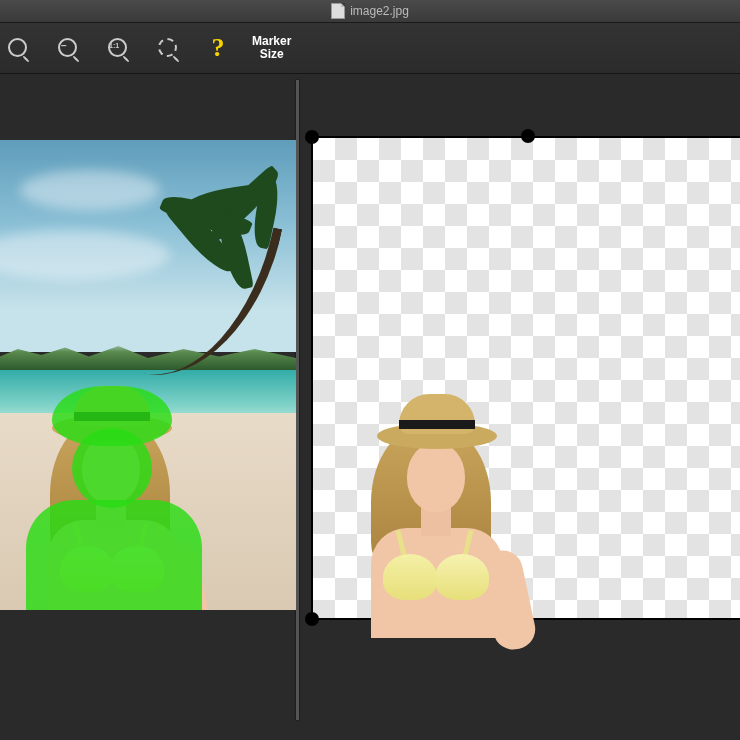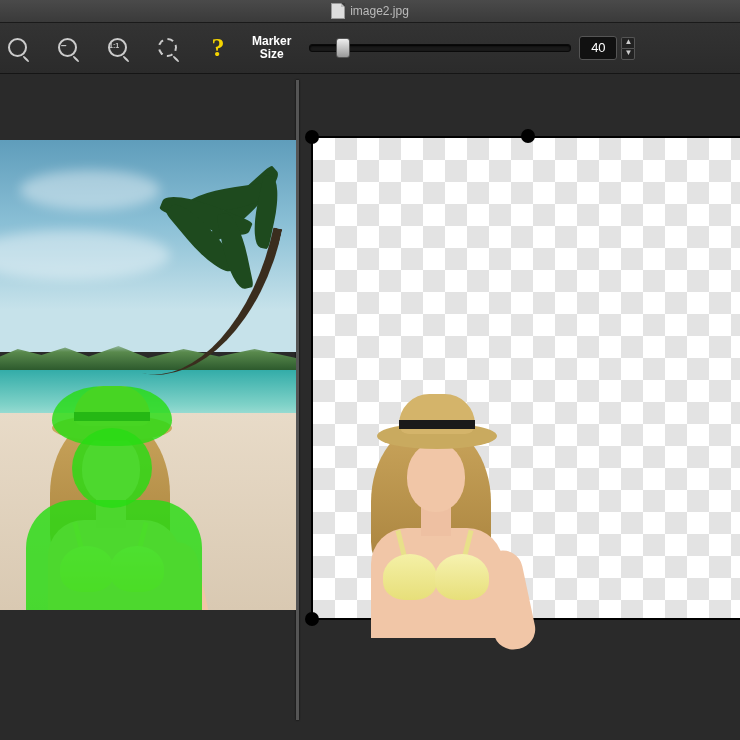--- a/index.html
+++ b/index.html
@@ -125,32 +125,20 @@
       <div class="circle"></div>
         <div class="handle"></div>
     </div>
   </div>
   <div class="tbtn">
     <span class="help">?</span>
   </div>
   <div class="mlabel">
     <div>Marker</div>
     <div>Size</div>
-  </div>
-  <div class="slider-wrap">
-    <div class="slider">
-      <div class="thumb"></div>
-    </div>
-    <div class="num-wrap">
-      <div class="num">40</div>
-      <div class="step">
-        <div>▲</div>
-        <div>▼</div>
-      </div>
-    </div>
   </div>
 </div>
 
 <div class="work">
   <div class="pane left">
     <div class="canvas">
       <div class="sky"></div>
       <div class="cloud c1"></div>
         <div class="cloud c2"></div>
       <div class="sea"></div>

